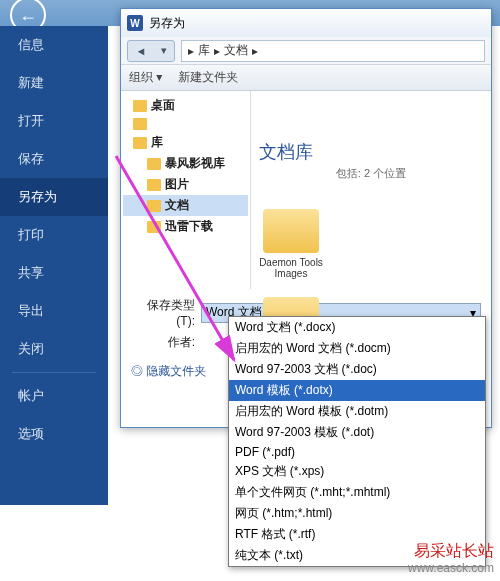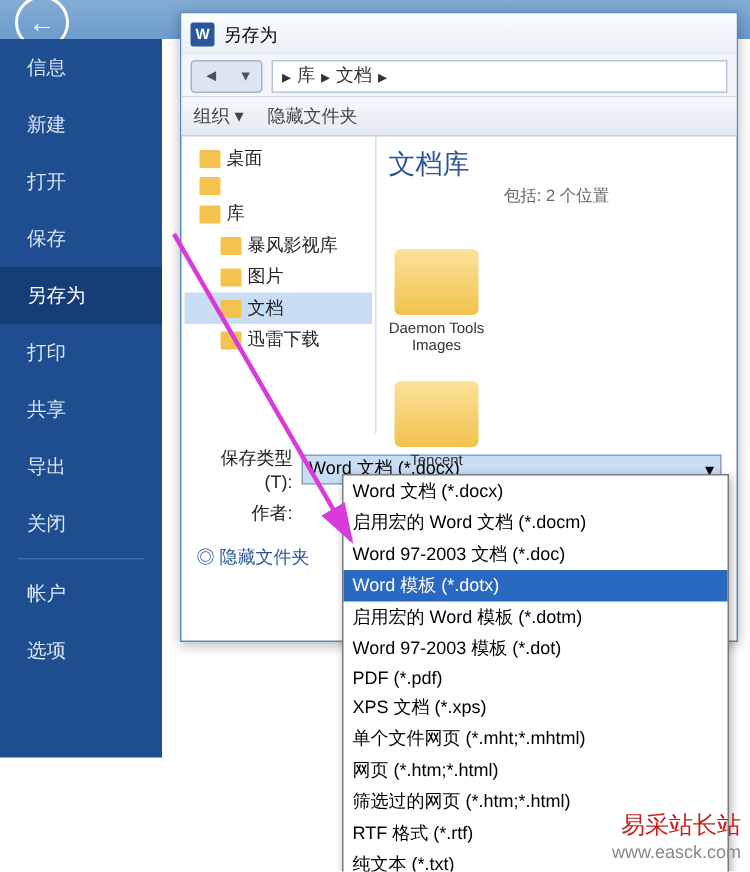--- a/index.html
+++ b/index.html
@@ -13,26 +13,26 @@
   .dialog { position: absolute; left: 120px; top: 8px; width: 372px; height: 420px; background: #fff; border: 1px solid #5a8ac3; box-shadow: 0 2px 8px rgba(0,0,0,.3); }
   .dlg-title { height: 28px; background: linear-gradient(#fdfefe,#e6eef7); display: flex; align-items: center; padding: 0 6px; font-size: 12px; }
   .word-icon { width: 16px; height: 16px; background: #2b579a; color: #fff; font-size: 10px; font-weight: bold; display: flex; align-items: center; justify-content: center; margin-right: 6px; border-radius: 2px; }
   .pathbar { height: 28px; display: flex; align-items: center; padding: 0 6px; background: #f3f5f8; border-bottom: 1px solid #d0d7e0; font-size: 12px; }
   .nav-arrows { width: 48px; height: 22px; background: #dde6f0; border: 1px solid #9fb6d0; border-radius: 3px; display: flex; align-items: center; justify-content: space-around; margin-right: 6px; font-size: 11px; color: #456; }
   .crumb { border: 1px solid #b4c4d8; background: #fff; height: 22px; flex: 1; display: flex; align-items: center; padding: 0 6px; gap: 4px; }
   .crumb span { color: #333; }
   .toolbar { height: 26px; background: linear-gradient(#f6f8fb,#e4eaf2); border-bottom: 1px solid #c8d0da; display: flex; align-items: center; font-size: 12px; color: #444; padding: 0 8px; gap: 16px; }
   .body { display: flex; height: 198px; }
   .tree { width: 130px; border-right: 1px solid #d8dee6; font-size: 12px; color: #222; padding: 4px 2px; overflow: hidden; }
-  .tree-item { display: flex; align-items: center; gap: 4px; padding: 2px 0 2px 10px; white-space: nowrap; }
+  .tree-item { display: flex; align-items: center; gap: 4px; padding: 2px 0 2px 10px; white-space: nowrap; font-weight: bold; }
   .tree-item.sub { padding-left: 24px; }
   .tree-item.sel { background: #c9def5; }
   .ficon { width: 14px; height: 12px; background: #f3c34d; border-radius: 1px; display: inline-block; }
   .files { flex: 1; padding: 6px 8px; font-size: 12px; position: relative; }
-  .files h3 { color: #2a5598; font-size: 18px; font-weight: normal; }
+  .files h3 { color: #2a5598; font-size: 18px; font-weight: normal; margin-top: 43px; }
   .files .sub { color: #666; font-size: 11px; margin-top: 2px; text-align: center; }
   .frow { display: flex; gap: 18px; margin-top: 28px; flex-direction: column; }
   .folder { text-align: center; width: 64px; font-size: 10px; color: #333; }
   .folder .big { width: 56px; height: 44px; background: linear-gradient(#fbe29a,#f1c24d); border-radius: 4px; margin: 0 auto 4px; }
   .formarea { padding: 8px 10px 0; font-size: 12px; }
   .formrow { display: flex; align-items: center; margin-bottom: 6px; gap: 6px; }
   .formrow label { width: 64px; text-align: right; color: #222; }
   .formrow input, .formrow .sel { flex: 1; border: 1px solid #8aa4c2; height: 20px; font-size: 12px; padding: 0 4px; background: #fff; }
   .formrow .sel { background: #c9def5; display: flex; align-items: center; justify-content: space-between; }
   .dlg-foot { display: flex; align-items: center; justify-content: space-between; padding: 6px 10px 10px; font-size: 12px; }
@@ -84,21 +84,21 @@
     <div class="crumb">
       <span>▸</span>
         <span>库</span>
         <span>▸</span>
         <span>文档</span>
         <span>▸</span>
     </div>
   </div>
   <div class="toolbar">
     <span>组织 ▾</span>
-    <span>隐藏文件夹</span>
+    <span>新建文件夹</span>
   </div>
   <div class="body">
     <div class="tree" id="tree">
         <div class="tree-item">
           <span class="ficon"></span>
           <span>桌面</span>
         </div>
         <div class="tree-item">
           <span class="ficon"></span>
         </div>
@@ -155,21 +155,20 @@
     <div class="dd-item">Word 文档 (*.docx)</div>
     <div class="dd-item">启用宏的 Word 文档 (*.docm)</div>
     <div class="dd-item">Word 97-2003 文档 (*.doc)</div>
     <div class="dd-item hl">Word 模板 (*.dotx)</div>
     <div class="dd-item">启用宏的 Word 模板 (*.dotm)</div>
     <div class="dd-item">Word 97-2003 模板 (*.dot)</div>
     <div class="dd-item">PDF (*.pdf)</div>
     <div class="dd-item">XPS 文档 (*.xps)</div>
     <div class="dd-item">单个文件网页 (*.mht;*.mhtml)</div>
     <div class="dd-item">网页 (*.htm;*.html)</div>
-    <div class="dd-item">筛选过的网页 (*.htm;*.html)</div>
     <div class="dd-item">RTF 格式 (*.rtf)</div>
     <div class="dd-item">纯文本 (*.txt)</div>
   </div>
 
 <svg class="arrow-annot" width="150" height="230">
   <defs>
       <marker id="ah" markerWidth="10" markerHeight="10" refX="8" refY="3" orient="auto">
         <path d="M0,0 L0,6 L9,3 z" fill="#d93bd9"></path>
       </marker>
     </defs>

